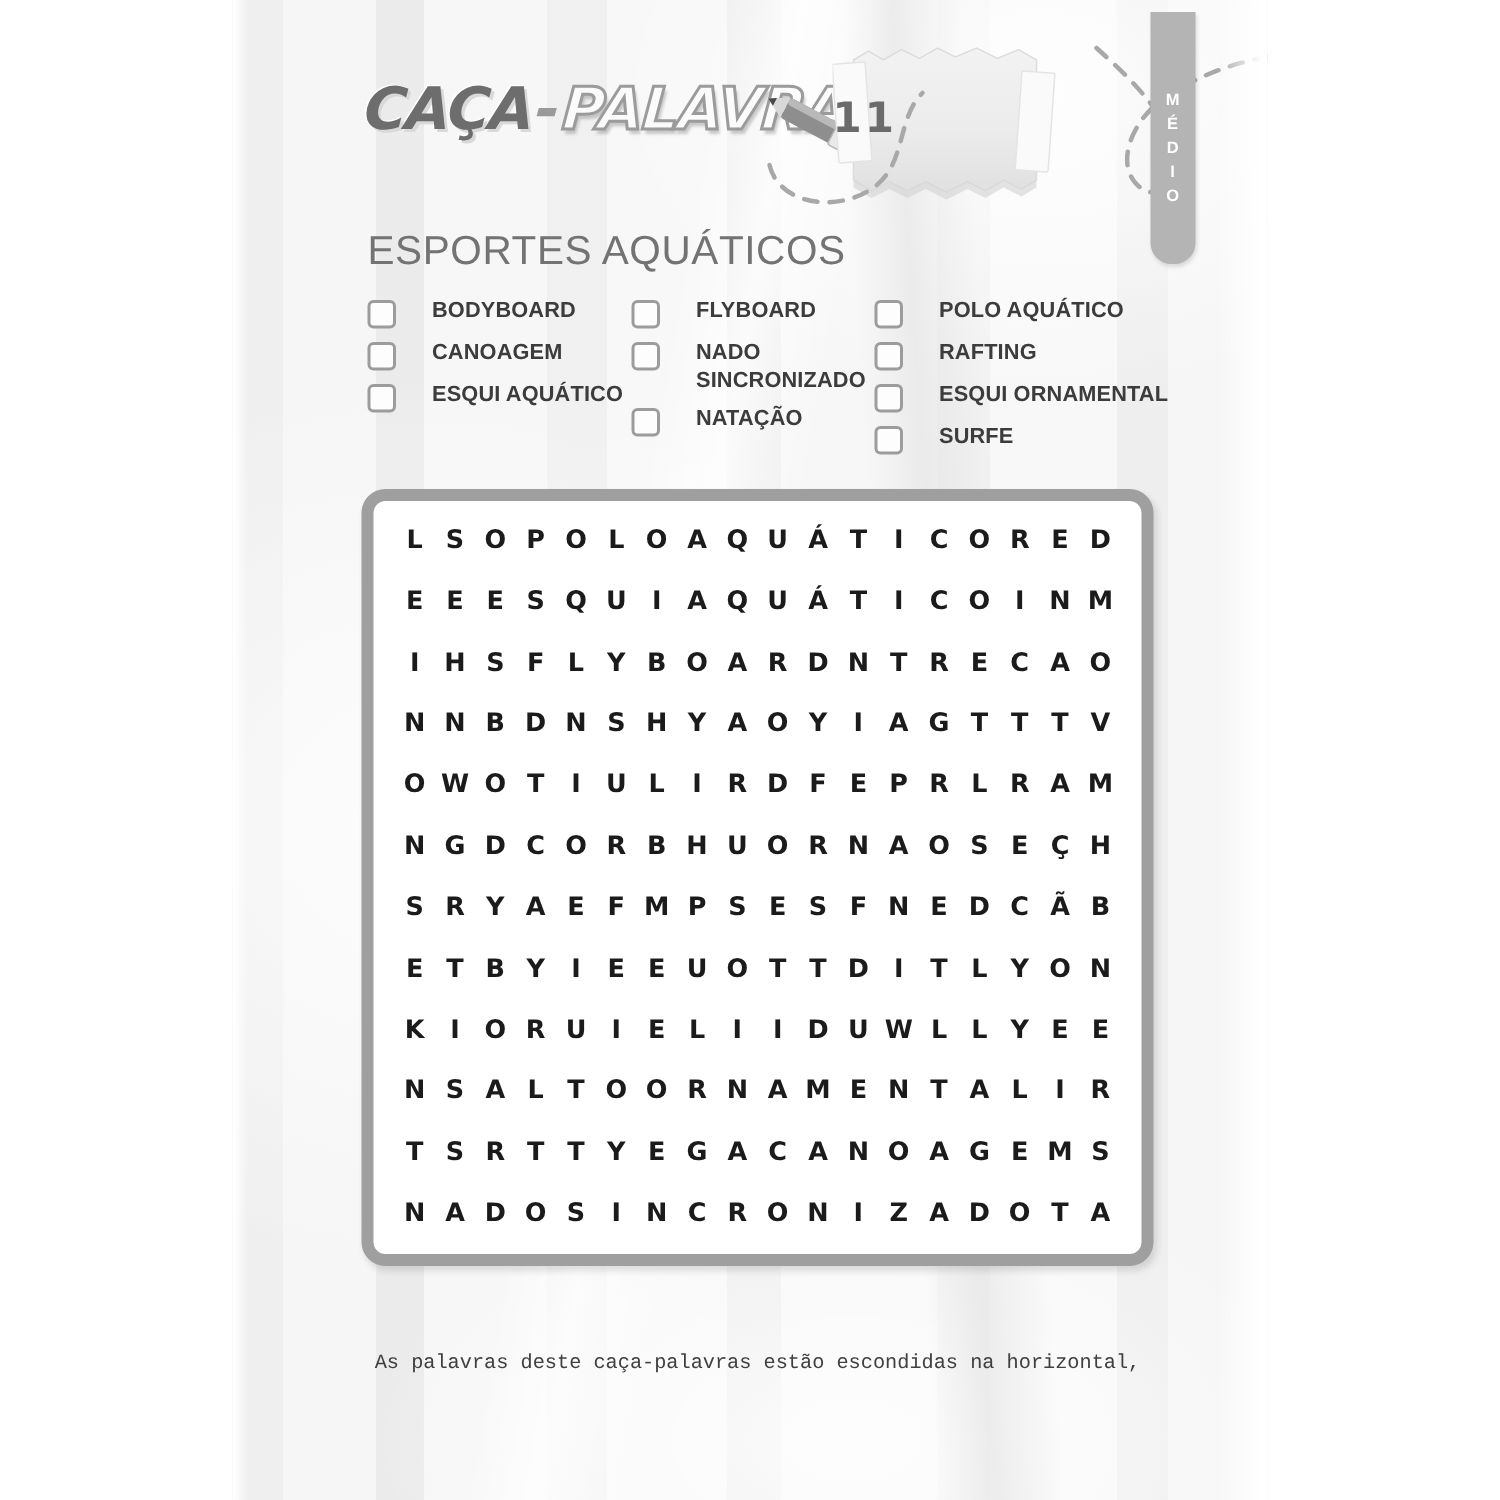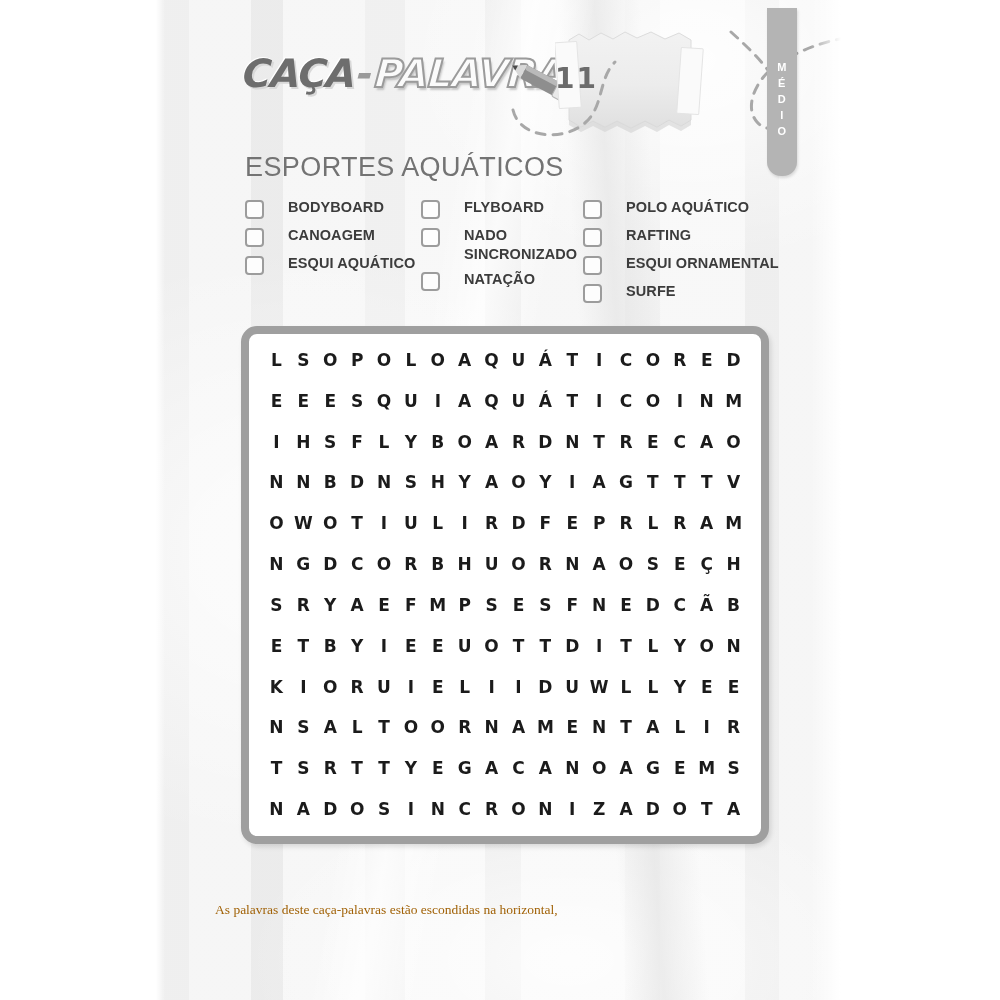--- a/index.html
+++ b/index.html
@@ -270,23 +270,24 @@
     color: #1b1b1b;
     line-height: 1;
   }
 
   
   .footer-note {
     position: absolute;
     left: 60px;
     top: 900px;
     width: 580px;
-    font-family: Liberation Serif, serif;
+    text-align: center;
+    font-family: Liberation Mono, monospace;
     font-size: 13.5px;
-    color: #a16207;
+    color: #404040;
     line-height: 1.5;
   }
 </style>
 </head>
 <body>
 
 <div id="canvas">
 
   <div class="page-sheet">
     <div class="paper-bands"></div>

